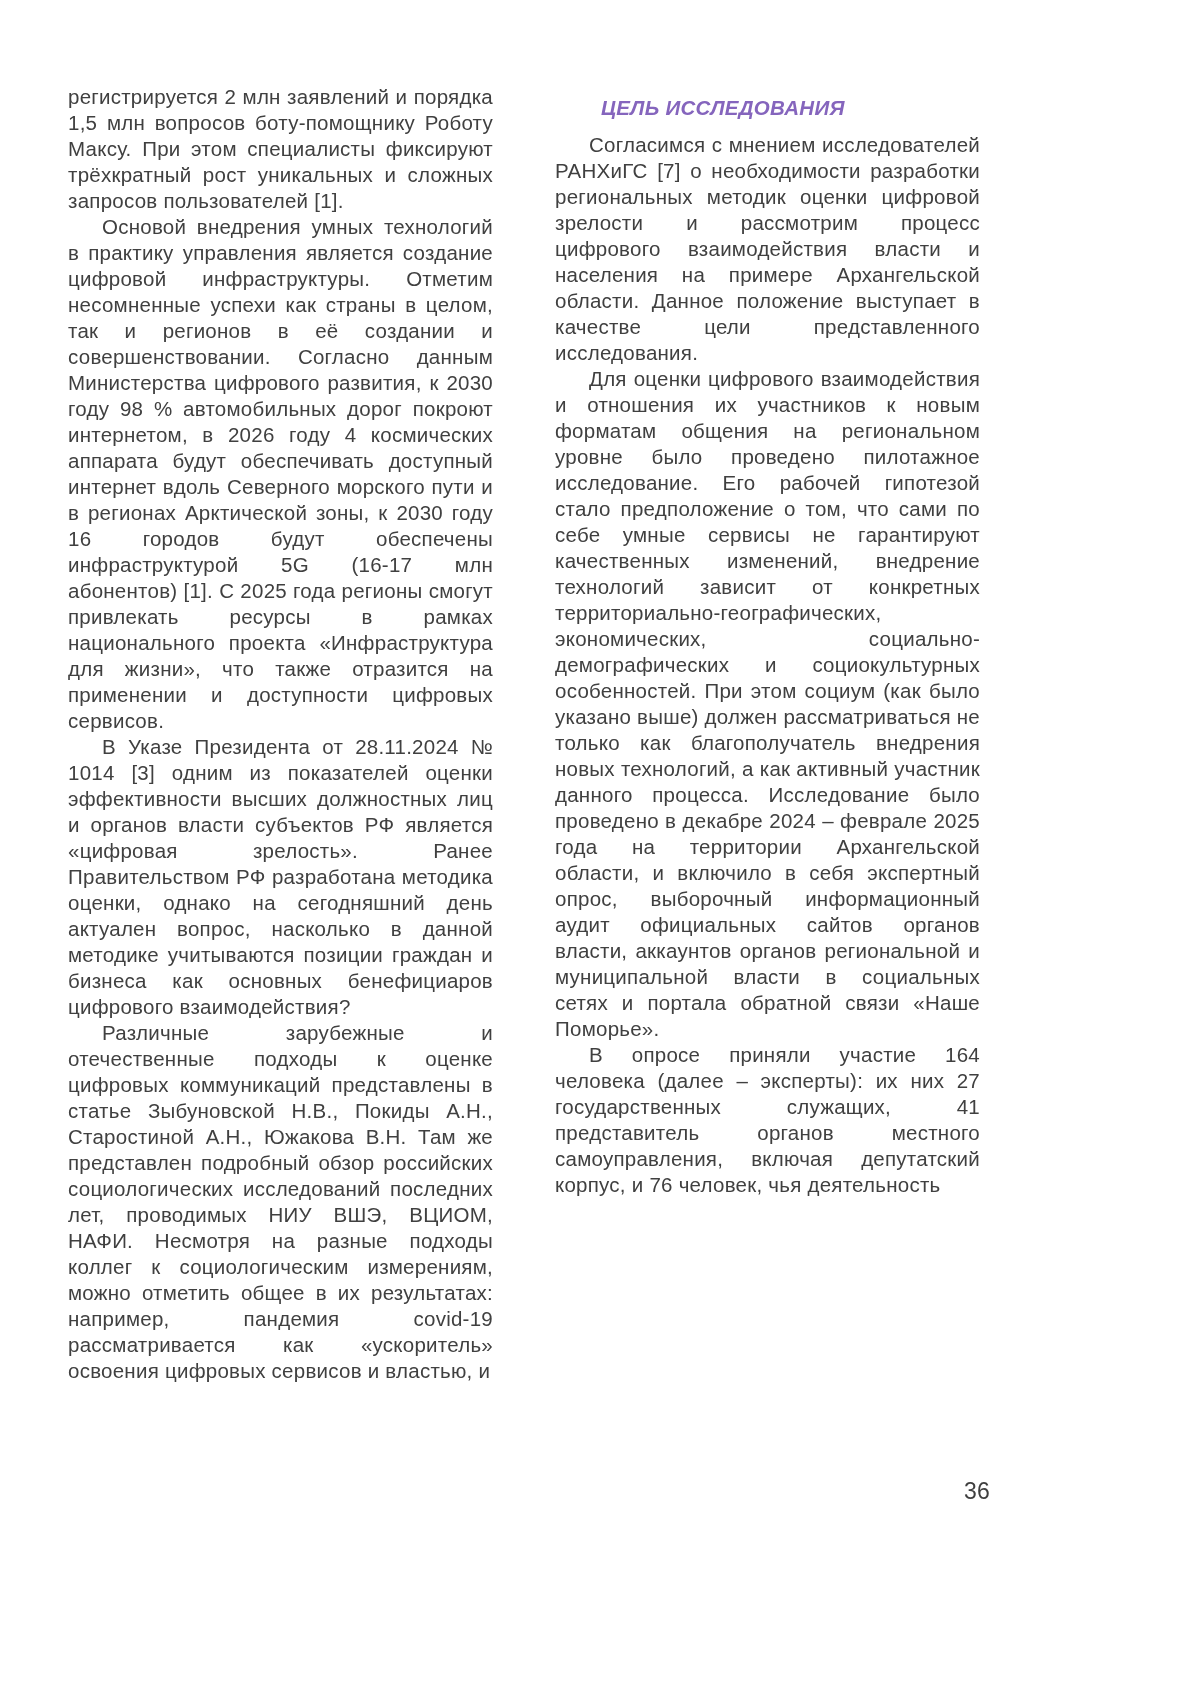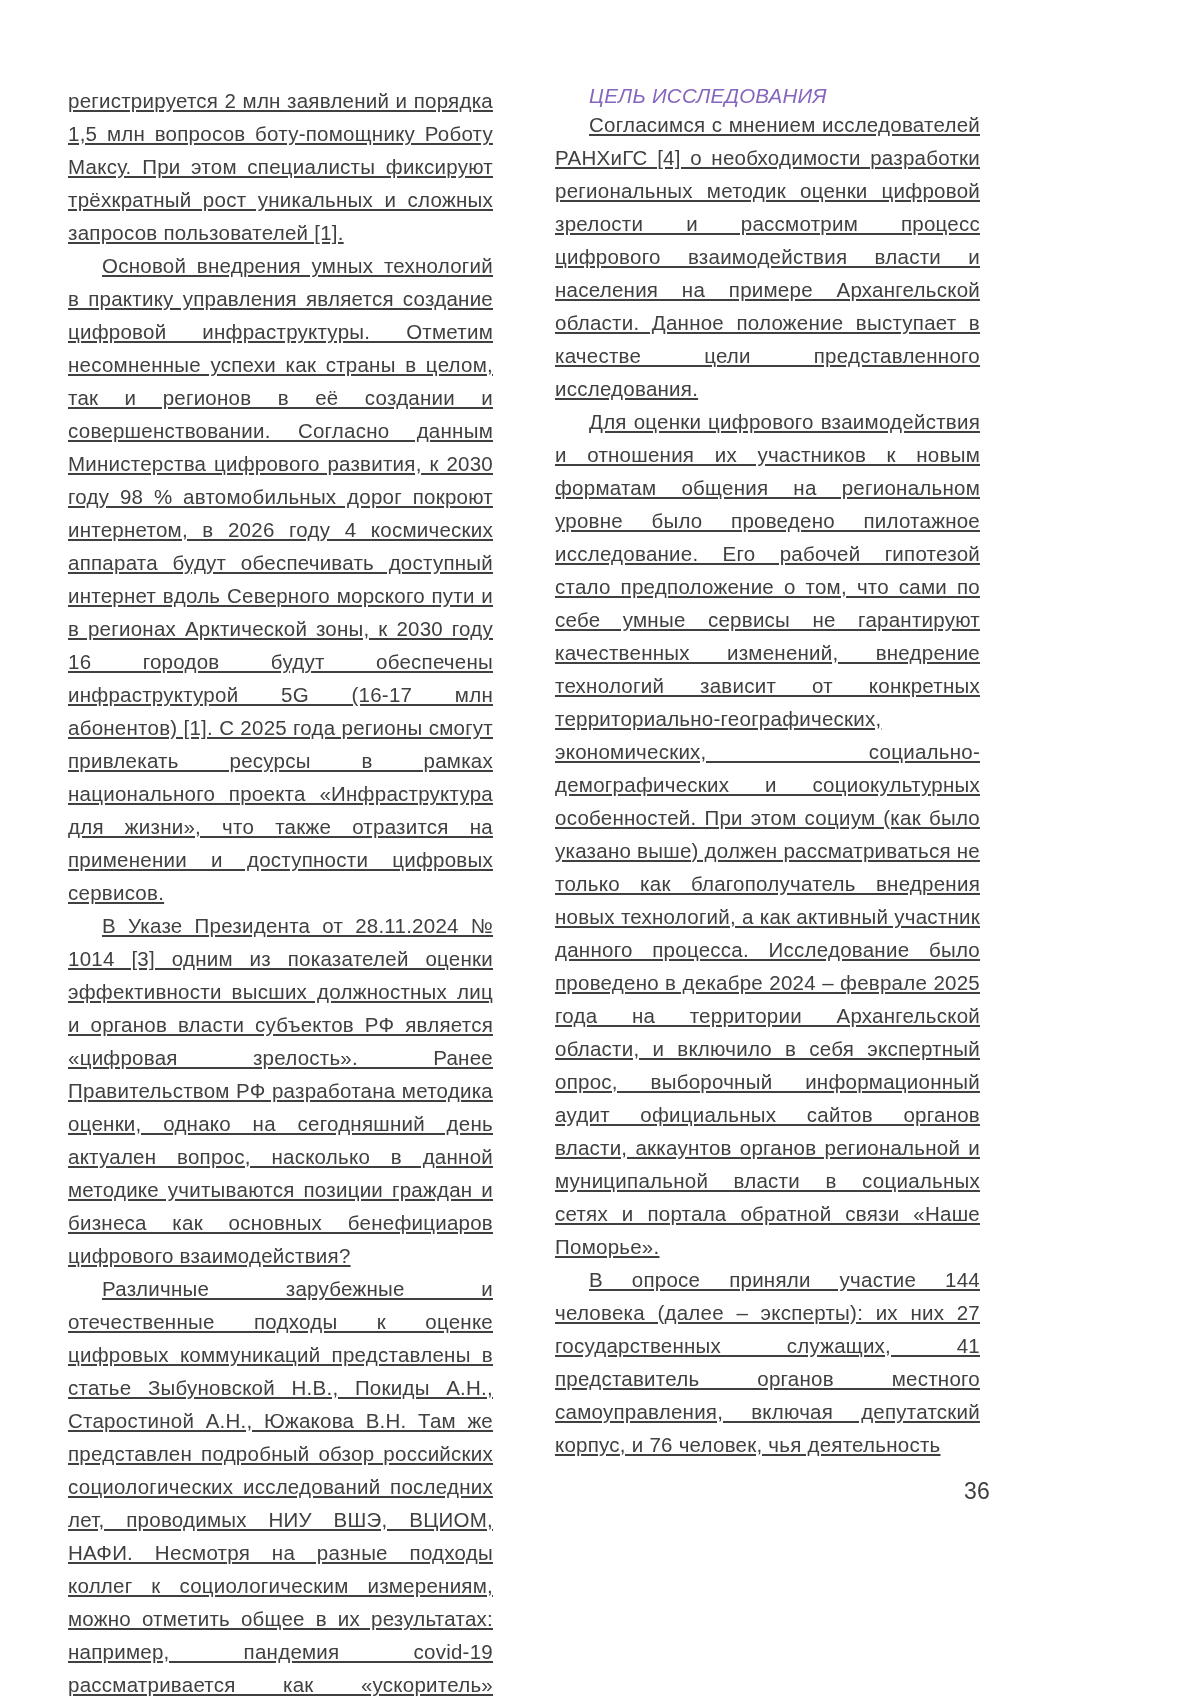--- a/index.html
+++ b/index.html
@@ -22,35 +22,34 @@
     left: 68px;
     display: flex;
     gap: 62px;
   }
   .col {
     width: 425px;
   }
   .para {
     margin: 0;
     font-size: 20.5px;
-    line-height: 33px;
+    line-height: 26px;
     letter-spacing: 0.25px;
     color: #404040;
     text-align: justify;
-    text-decoration: underline;
   }
   .para.indent {
     text-indent: 34px;
   }
   .section-heading {
-    margin: 0;
+    margin: 12px;
     font-size: 20.5px;
     line-height: 23.6px;
     letter-spacing: 0.25px;
-    font-weight: normal;
+    font-weight: bold;
     font-style: italic;
     text-indent: 34px;
     color: #8565bd;
   }
   .page-number {
     position: absolute;
     top: 1478px;
     left: 964px;
     font-size: 23px;
     color: #3f3f3f;
@@ -63,19 +62,19 @@
 <div class="page">
   <div class="content">
     <div class="col">
         <p class="para">регистрируется 2 млн заявлений и порядка 1,5 млн вопросов боту-помощнику Роботу Максу. При этом специалисты фиксируют трёхкратный рост уникальных и сложных запросов пользователей [1].</p>
         <p class="para indent">Основой внедрения умных технологий в практику управления является создание цифровой инфраструктуры. Отметим несомненные успехи как страны в целом, так и регионов в её создании и совершенствовании. Согласно данным Министерства цифрового развития, к 2030 году 98 % автомобильных дорог покроют интернетом, в 2026 году 4 космических аппарата будут обеспечивать доступный интернет вдоль Северного морского пути и в регионах Арктической зоны, к 2030 году 16 городов будут обеспечены инфраструктурой 5G (16-17 млн абонентов) [1]. С 2025 года регионы смогут привлекать ресурсы в рамках национального проекта «Инфраструктура для жизни», что также отразится на применении и доступности цифровых сервисов.</p>
         <p class="para indent">В Указе Президента от 28.11.2024 № 1014 [3] одним из показателей оценки эффективности высших должностных лиц и органов власти субъектов РФ является «цифровая зрелость». Ранее Правительством РФ разработана методика оценки, однако на сегодняшний день актуален вопрос, насколько в данной методике учитываются позиции граждан и бизнеса как основных бенефициаров цифрового взаимодействия?</p>
         <p class="para indent">Различные зарубежные и отечественные подходы к оценке цифровых коммуникаций представлены в статье Зыбуновской Н.В., Покиды А.Н., Старостиной А.Н., Южакова В.Н. Там же представлен подробный обзор российских социологических исследований последних лет, проводимых НИУ ВШЭ, ВЦИОМ, НАФИ. Несмотря на разные подходы коллег к социологическим измерениям, можно отметить общее в их результатах: например, пандемия covid-19 рассматривается как «ускоритель» освоения цифровых сервисов и властью, и</p>
       </div>
     <div class="col">
         <h2 class="section-heading">ЦЕЛЬ ИССЛЕДОВАНИЯ</h2>
-        <p class="para indent">Согласимся с мнением исследователей РАНХиГС [4] о необходимости разработки региональных методик оценки цифровой зрелости и рассмотрим процесс цифрового взаимодействия власти и населения на примере Архангельской области. Данное положение выступает в качестве цели представленного исследования.</p>
+        <p class="para indent">Согласимся с мнением исследователей РАНХиГС [7] о необходимости разработки региональных методик оценки цифровой зрелости и рассмотрим процесс цифрового взаимодействия власти и населения на примере Архангельской области. Данное положение выступает в качестве цели представленного исследования.</p>
         <p class="para indent">Для оценки цифрового взаимодействия и отношения их участников к новым форматам общения на региональном уровне было проведено пилотажное исследование. Его рабочей гипотезой стало предположение о том, что сами по себе умные сервисы не гарантируют качественных изменений, внедрение технологий зависит от конкретных территориально-географических, экономических, социально-демографических и социокультурных особенностей. При этом социум (как было указано выше) должен рассматриваться не только как благополучатель внедрения новых технологий, а как активный участник данного процесса. Исследование было проведено в декабре 2024 – феврале 2025 года на территории Архангельской области, и включило в себя экспертный опрос, выборочный информационный аудит официальных сайтов органов власти, аккаунтов органов региональной и муниципальной власти в социальных сетях и портала обратной связи «Наше Поморье».</p>
-        <p class="para indent">В опросе приняли участие 144 человека (далее – эксперты): их них 27 государственных служащих, 41 представитель органов местного самоуправления, включая депутатский корпус, и 76 человек, чья деятельность</p>
+        <p class="para indent">В опросе приняли участие 164 человека (далее – эксперты): их них 27 государственных служащих, 41 представитель органов местного самоуправления, включая депутатский корпус, и 76 человек, чья деятельность</p>
       </div>
   </div>
   <div class="page-number">36</div>
 </div>
 
 </body></html>

